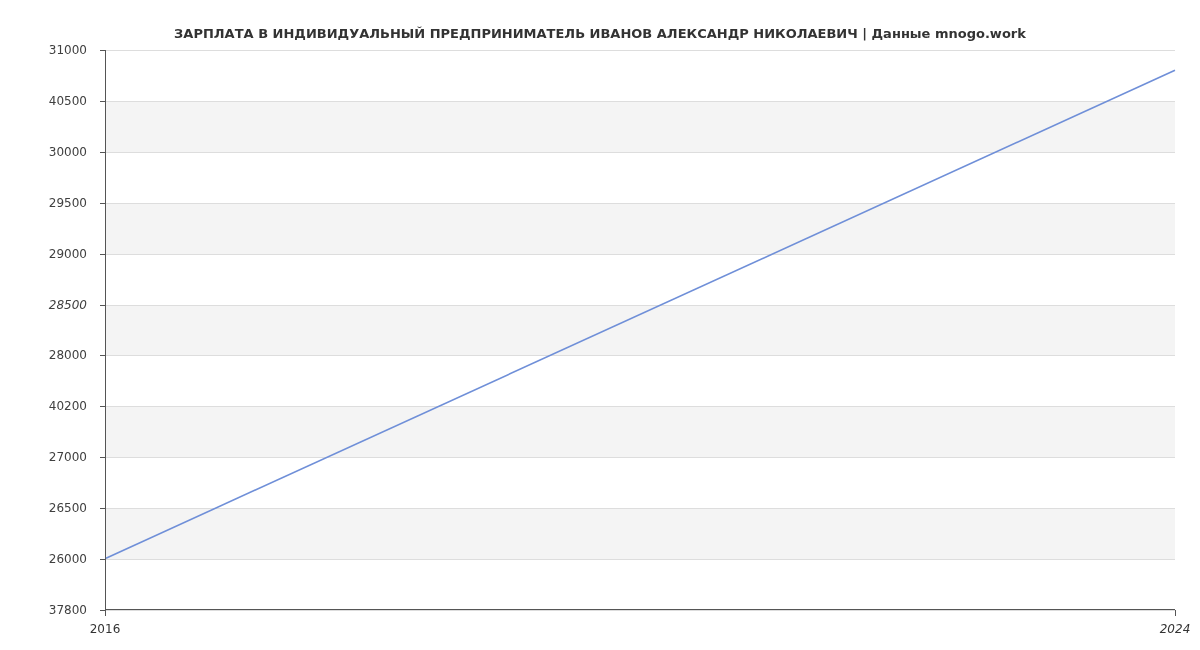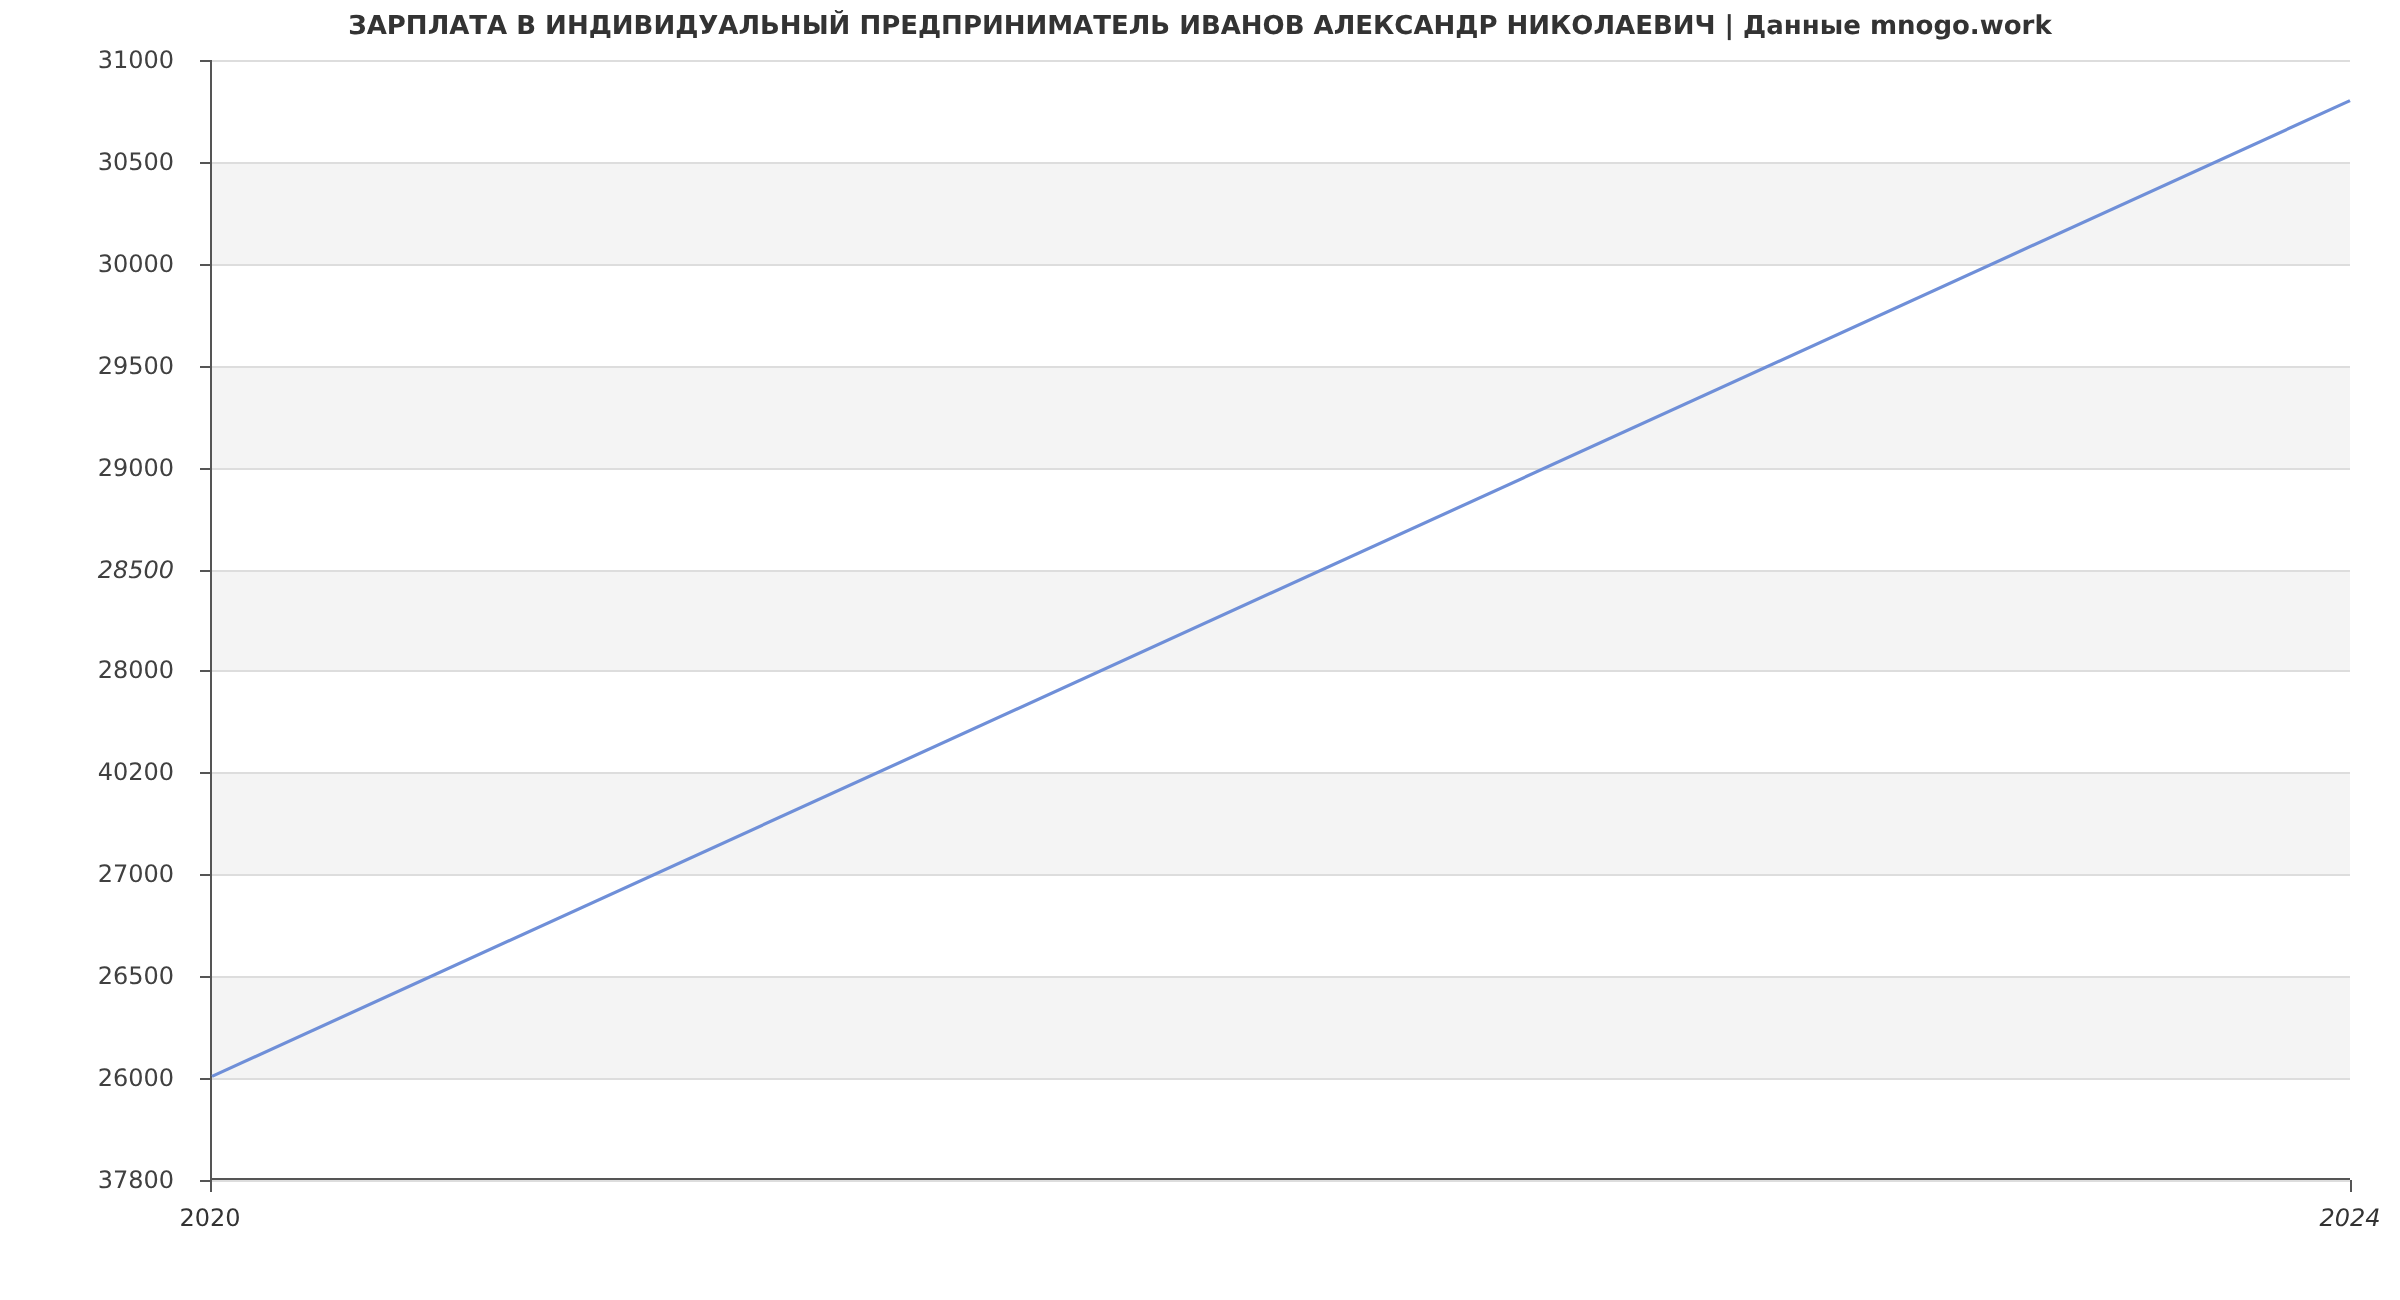--- a/index.html
+++ b/index.html
@@ -8,20 +8,21 @@
     width: 1200px;
     height: 650px;
     background: #ffffff;
     font-family: "DejaVu Sans", "Helvetica Neue", Arial, sans-serif;
     color: #333;
   }
   .chart {
     position: relative;
     width: 1200px;
     height: 506px;
+    margin-top: 20px;
   }
   .title {
     position: absolute;
     top: 6px;
     left: 0;
     width: 1200px;
     text-align: center;
     font-size: 13px;
     font-weight: 600;
     color: #333;
@@ -116,21 +117,21 @@
       <div class="ytick" style="top: 305.455px;">28000</div>
       <div class="ymark" style="top: 305.455px;"></div>
       <div class="ytick" style="top: 254.545px; font-style: italic;">28500</div>
       <div class="ymark" style="top: 254.545px;"></div>
       <div class="ytick" style="top: 203.636px;">29000</div>
       <div class="ymark" style="top: 203.636px;"></div>
       <div class="ytick" style="top: 152.727px;">29500</div>
       <div class="ymark" style="top: 152.727px;"></div>
       <div class="ytick" style="top: 101.818px;">30000</div>
       <div class="ymark" style="top: 101.818px;"></div>
-      <div class="ytick" style="top: 50.9091px;">30500</div>
+      <div class="ytick" style="top: 50.9091px;">40500</div>
       <div class="ymark" style="top: 50.9091px;"></div>
       <div class="ytick" style="top: 0px;">31000</div>
       <div class="ymark" style="top: 0px;"></div>
     </div>
 
   <div class="plot" id="plot">
     <div class="grid" style="top: 560px;"></div>
       <div class="band" style="top: 458.182px; height: 50.9091px;"></div>
       <div class="grid" style="top: 509.091px;"></div>
       <div class="grid" style="top: 458.182px;"></div>
@@ -146,18 +147,18 @@
       <div class="band" style="top: 50.9091px; height: 50.9091px;"></div>
       <div class="grid" style="top: 101.818px;"></div>
       <div class="grid" style="top: 50.9091px;"></div>
       <div class="grid" style="top: 0px;"></div>
       <svg class="line" id="linesvg" preserveAspectRatio="none" viewBox="0 0 1070 560">
         <path d="M0 509.09090909090907 L1070 20.363636363636374" fill="none" stroke="#6f8fd8" stroke-width="1.6"></path>
       </svg>
   </div>
 
   <div class="xarea" id="xarea">
-      <div class="xtick" style="left: 0px;">2020</div>
+      <div class="xtick" style="left: 0px;">2016</div>
       <div class="xmark" style="left: 0px;"></div>
       <div class="xtick" style="left: 1070px; font-style: italic;">2024</div>
       <div class="xmark" style="left: 1070px;"></div>
     </div>
 </div>
 
 </body></html>

